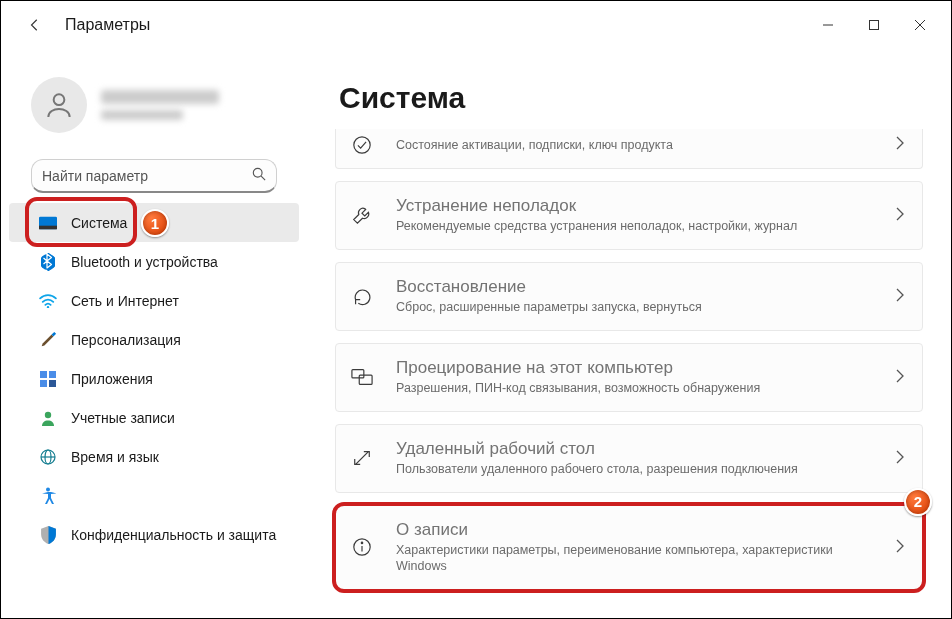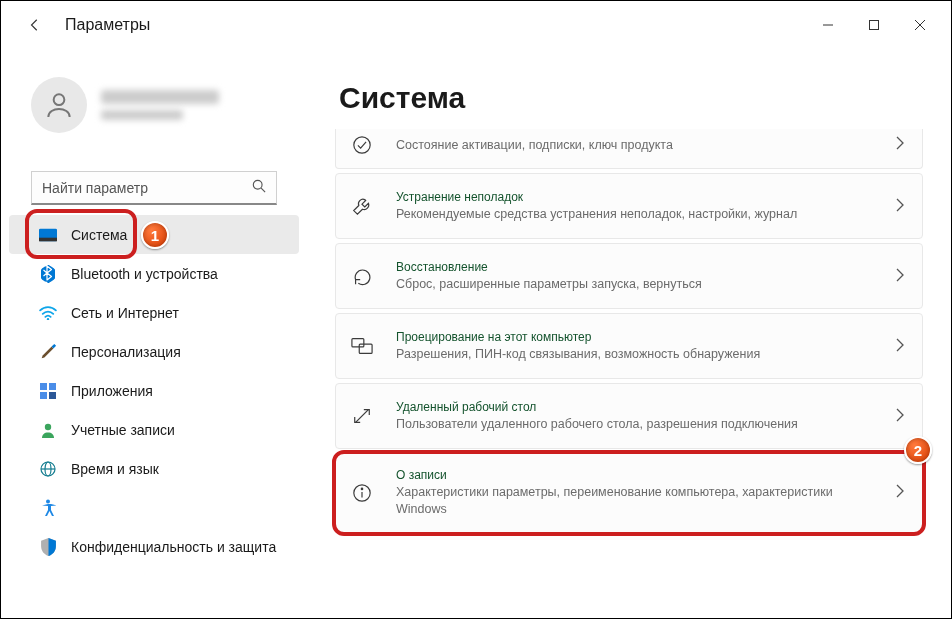--- a/index.html
+++ b/index.html
@@ -40,24 +40,24 @@
     width: 56px; height:56px; border-radius:50%;
     background:#e8e8e8; display:flex; align-items:center; justify-content:center;
     color:#767676;
   }
   .user-text { margin-left:14px; }
   .blur-line { background:#ccc; border-radius:3px; filter: blur(3px); }
   .blur-line.l1 { width:118px; height:14px; margin-bottom:6px;}
   .blur-line.l2 { width:82px; height:10px;}
   
   .search {
-    margin: 14px 22px 10px 22px;
+    margin: 2px 22px 10px 22px;
     height: 34px;
     border: 1px solid #d0d0d0; border-bottom: 2px solid #888;
-    border-radius: 0;
+    border-radius: 12px;
     display:flex; align-items:center; padding: 0 10px;
     background:#fdfdfd;
   }
   .search input { border:none; outline:none; flex:1; font-size:14px; background:transparent; color:#555;}
   .search input::placeholder{color:#555;}
   .search .mag { color:#555; }
   
   .nav { margin-top: 4px; position:relative; }
   .nav-item {
     height: 39px;
@@ -92,35 +92,35 @@
     background: radial-gradient(circle at 35% 30%, #ff7a3d, #d83a00);
     border: 2px solid #fff;
     box-shadow: 0 1px 2px rgba(0,0,0,.4), inset 0 0 4px rgba(0,0,0,.3);
     color:#fff; font-weight:700; font-size:15px;
     display:flex; align-items:center; justify-content:center;
     z-index:6;
   }
   
   .main h1 { font-size: 30px; font-weight:600; margin: 32px 0 14px 4px;}
   
-  .cards { display:flex; flex-direction:column; gap:4px; }
+  .cards { display:flex; flex-direction:column; gap:12px; }
   .card {
     border:1px solid #e8e8e8;
     border-radius:4px;
     background:#fcfcfc;
     display:flex; align-items:center;
     padding: 14px 18px 14px 14px;
     gap: 22px;
     min-height: 66px;
     position:relative;
   }
   .card.partial-top { border-top:none; border-top-left-radius:0; border-top-right-radius:0; padding-top:4px; padding-bottom:12px; min-height:40px;}
   .card-icon { width:24px; display:flex; justify-content:center; color:#3b3b3b;}
   .card-body { flex:1; }
-  .card-title { font-size:12px; font-weight:400; color:#14532d; }
+  .card-title { font-size:17px; font-weight:400; color:#737373; }
   .card-sub { font-size:12.5px; color:#6b6b6b; margin-top:2px; line-height:1.35;}
   .card-chevron { color:#555; }
   .highlight-red-card {
     position:absolute; inset:-4px;
     border:4px solid #cc1f1f; border-radius:12px;
     pointer-events:none;
   }
   .badge.card-badge { right:-10px; top:-18px; }
 </style>
 </head>

